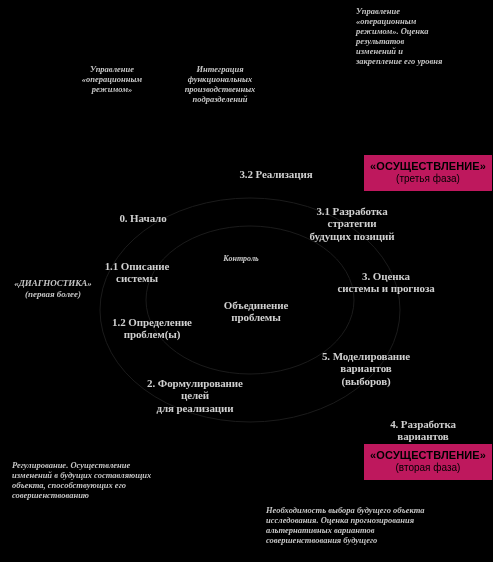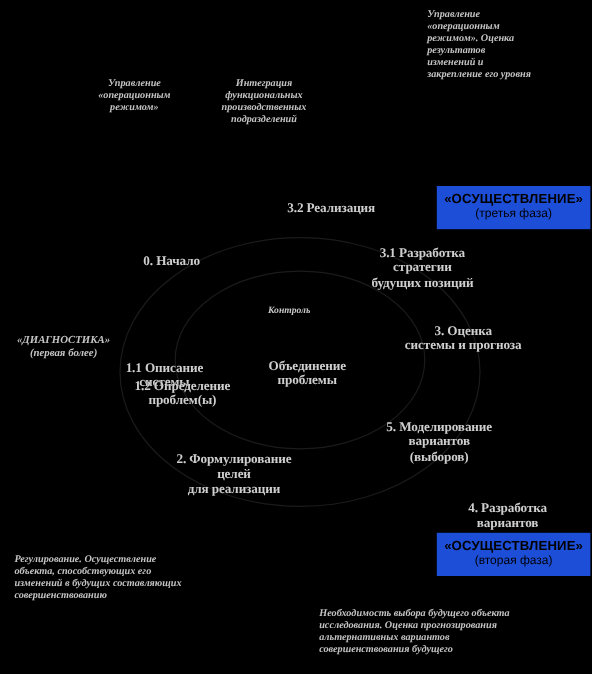--- a/index.html
+++ b/index.html
@@ -56,21 +56,21 @@
     font-style: italic;
     font-weight: bold;
     font-size: 8px;
     color: #c8c8c8;
     filter: blur(0.4px);
   }
 
   
   .phase-box {
     position: absolute;
-    background: #1d4ed8;
+    background: #be185d;
     color: #000000;
     font-family: "Liberation Sans", "DejaVu Sans", sans-serif;
     text-align: center;
     line-height: 1.2;
     box-sizing: border-box;
     padding: 5px 6px 6px 6px;
   }
   .phase-box .pb-title {
     display: block;
     font-weight: bold;
@@ -123,22 +123,22 @@
     <div>«операционным</div>
     <div>режимом». Оценка</div>
     <div>результатов</div>
     <div>изменений и</div>
     <div>закрепление его уровня</div>
   </div>
 
 
   <div class="node annot left" style="left:12px; top:460px; width:240px; text-align:left;">
     <div>Регулирование. Осуществление</div>
+    <div>изменений в будущих составляющих</div>
     <div>объекта, способствующих его</div>
-    <div>изменений в будущих составляющих</div>
     <div>совершенствованию</div>
   </div>
 
   <div class="node annot right" style="left:266px; top:505px; width:230px; text-align:left;">
     <div>Необходимость выбора будущего объекта</div>
     <div>исследования. Оценка прогнозирования</div>
     <div>альтернативных вариантов</div>
     <div>совершенствования будущего</div>
   </div>
 
@@ -154,21 +154,21 @@
 
   <div class="node annot left" style="left:0px; top:278px; width:106px; text-align:center; font-size:9px;">
     <div>«ДИАГНОСТИКА»</div>
     <div>(первая более)</div>
   </div>
 
   <div class="node step" style="left:103px; top:212px; width:80px;">
     <div>0. Начало</div>
   </div>
 
-  <div class="node step" style="left:92px; top:260px; width:90px;margin-top:41px;">
+  <div class="node step" style="left:92px; top:260px; width:90px;">
     <div>1.1 Описание</div>
     <div>системы</div>
   </div>
 
   <div class="node step" style="left:96px; top:316px; width:112px;">
     <div>1.2 Определение</div>
     <div>проблем(ы)</div>
   </div>
 
   <div class="node step" style="left:134px; top:377px; width:122px;">

